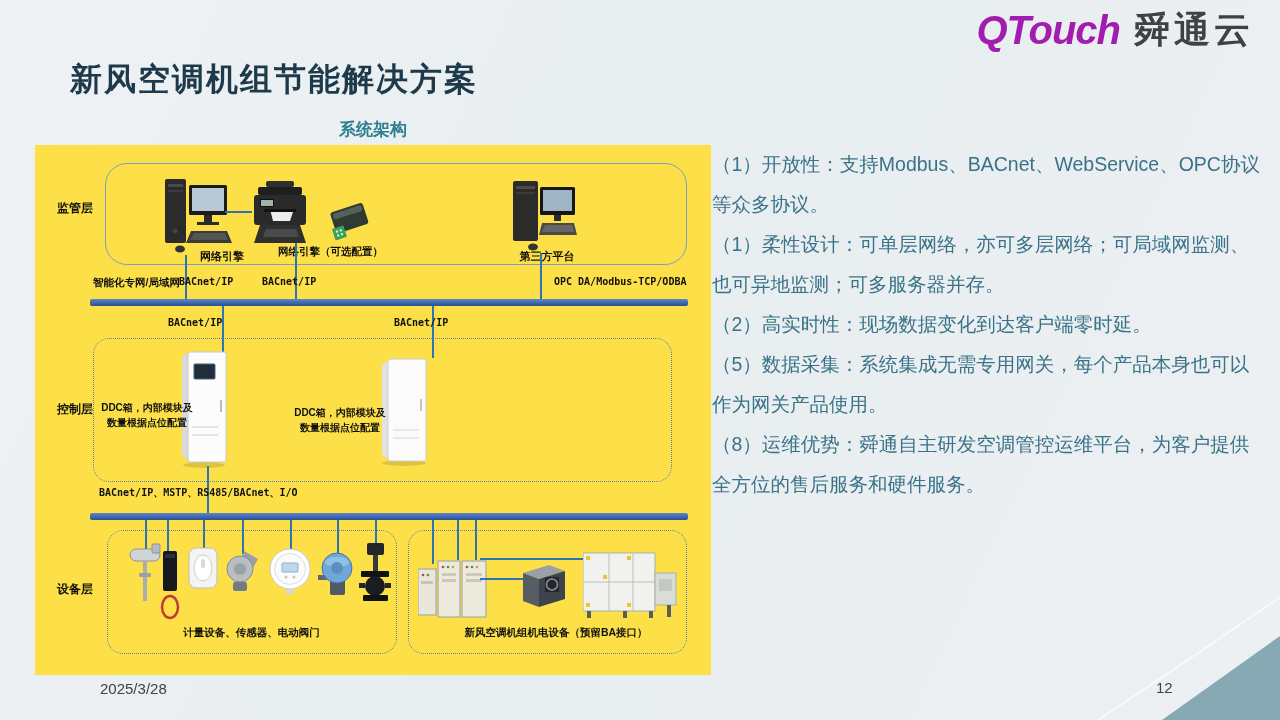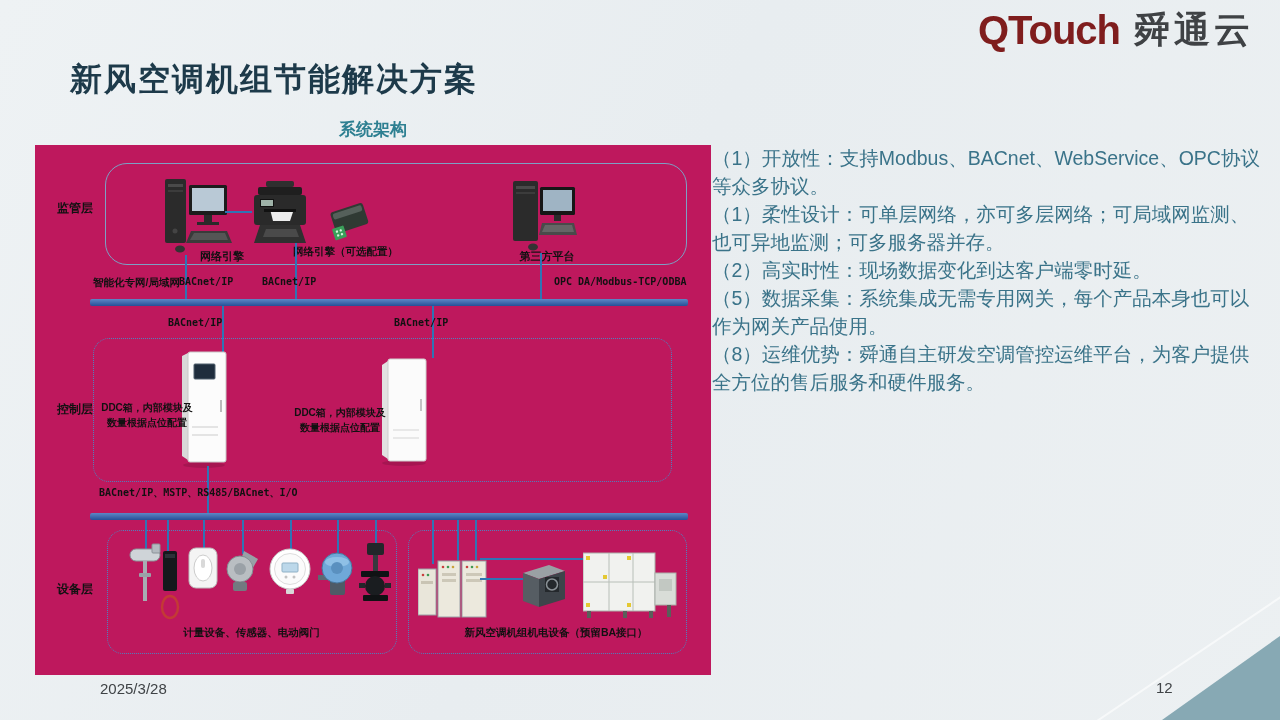--- a/index.html
+++ b/index.html
@@ -4,49 +4,49 @@
 <style>
   html,body{margin:0;padding:0;}
   body{width:1280px;height:720px;overflow:hidden;
        font-family:"Liberation Sans",sans-serif;
        background:linear-gradient(115deg,#eef2f4 0%,#e8edf0 48%,#ecf0f2 100%);
        position:relative;}
   .slide{position:absolute;inset:0;}
 
   
   .logo{position:absolute;top:6px;right:26px;display:flex;align-items:center;gap:14px;}
-  .logo .q{font-size:40px;font-weight:800;color:#7f1d1d;letter-spacing:-1px;
+  .logo .q{font-size:40px;font-weight:800;font-style:italic;color:#a21caf;letter-spacing:-1px;
            font-family:"Liberation Sans",sans-serif;}
   .logo .cn{font-size:36px;font-weight:800;color:#3f4245;letter-spacing:4px;}
   .title{position:absolute;left:70px;top:58px;font-family:"Liberation Serif",serif;
          font-weight:700;font-size:32px;color:#1d3a4a;letter-spacing:2px;}
   .subtitle{position:absolute;left:35px;top:118px;width:676px;text-align:center;
             font-size:17px;font-weight:700;color:#2d7f91;}
 
   
-  .panel{position:absolute;left:35px;top:145px;width:676px;height:530px;background:#be185d;}
+  .panel{position:absolute;left:35px;top:145px;width:676px;height:530px;background:#fde047;}
   .layer-lbl{position:absolute;font-size:12px;font-weight:700;color:#111;}
   .lbl{position:absolute;font-size:10.5px;font-weight:700;color:#111;white-space:nowrap;}
   .proto{position:absolute;font-family:"DejaVu Sans Mono",monospace;font-size:10px;
          font-weight:700;color:#111;white-space:nowrap;padding-left:11px;}
   .ctr{text-align:center;}
   .prewrap{white-space:pre-line;line-height:15px;}
   .sup-box{position:absolute;left:70px;top:18px;width:580px;height:100px;
            border:1.5px solid #7da0c4;border-radius:22px;}
   .dash-box{position:absolute;border:1.5px dotted #4f81bd;border-radius:16px;}
   .bus{position:absolute;height:7px;background:linear-gradient(#5d87c6,#274f97);
        border-radius:2px;}
   .vl{position:absolute;width:2px;background:#2e74b5;}
   .hl{position:absolute;height:2px;background:#2e74b5;}
   .icon{position:absolute;}
 
   
   .features{position:absolute;left:712px;top:144px;width:548px;}
   .features h3{margin:0 0 6px 0;font-size:19px;font-weight:700;color:#16404f;}
-  .features p{margin:0;font-size:19.5px;color:#3a7389;line-height:28px;}
+  .features p{margin:0;font-size:19.5px;color:#3a7389;line-height:40px;}
 
   
   .date{position:absolute;left:100px;top:680px;font-size:15px;color:#3f4346;}
   .page{position:absolute;left:1156px;top:679px;font-size:15px;color:#3f4346;}
   .corner{position:absolute;right:0;bottom:0;width:118px;height:84px;background:#87a9b4;
           clip-path:polygon(100% 0,100% 100%,0 100%);}
   .sheen{position:absolute;left:1020px;top:664px;width:320px;height:2px;
          background:rgba(255,255,255,.6);transform:rotate(-34deg);}
 </style>
 </head>
@@ -109,21 +109,21 @@
           <rect x="5" y="10" width="34" height="22" rx="3" fill="#2f3a33"></rect>
           <rect x="7" y="12" width="30" height="6" rx="2" fill="#55605a"></rect>
           <rect x="2" y="26" width="12" height="12" rx="1" fill="#3aa05a"></rect>
           <circle cx="6" cy="30" r="1.2" fill="#d7f2dd"></circle>
           <circle cx="10" cy="30" r="1.2" fill="#d7f2dd"></circle>
           <circle cx="6" cy="34" r="1.2" fill="#d7f2dd"></circle>
           <circle cx="10" cy="34" r="1.2" fill="#d7f2dd"></circle>
         </g>
       </svg>
     </div>
-    <div class="lbl ctr" style="left:228px;top:100px;width:135px;text-align:right;">网络引擎（可选配置）</div>
+    <div class="lbl ctr" style="left:228px;top:100px;width:135px;">网络引擎（可选配置）</div>
 
     <div class="icon" style="left:478px;top:32px;">
       <svg width="64" height="78" viewBox="0 0 64 78">
         <rect x="0" y="4" width="25" height="60" rx="2" fill="#2b2b2b"></rect>
         <rect x="3" y="9" width="19" height="3" fill="#4a4a4a"></rect>
         <rect x="3" y="15" width="19" height="2" fill="#3c3c3c"></rect>
         <rect x="27" y="10" width="35" height="28" rx="1.5" fill="#161616"></rect>
         <rect x="30" y="13" width="29" height="21" fill="#9fb4c4"></rect>
         <rect x="41" y="38" width="7" height="6" fill="#2a2a2a"></rect>
         <polygon points="29,46 61,46 64,58 26,58" fill="#4a4a4a"></polygon>

